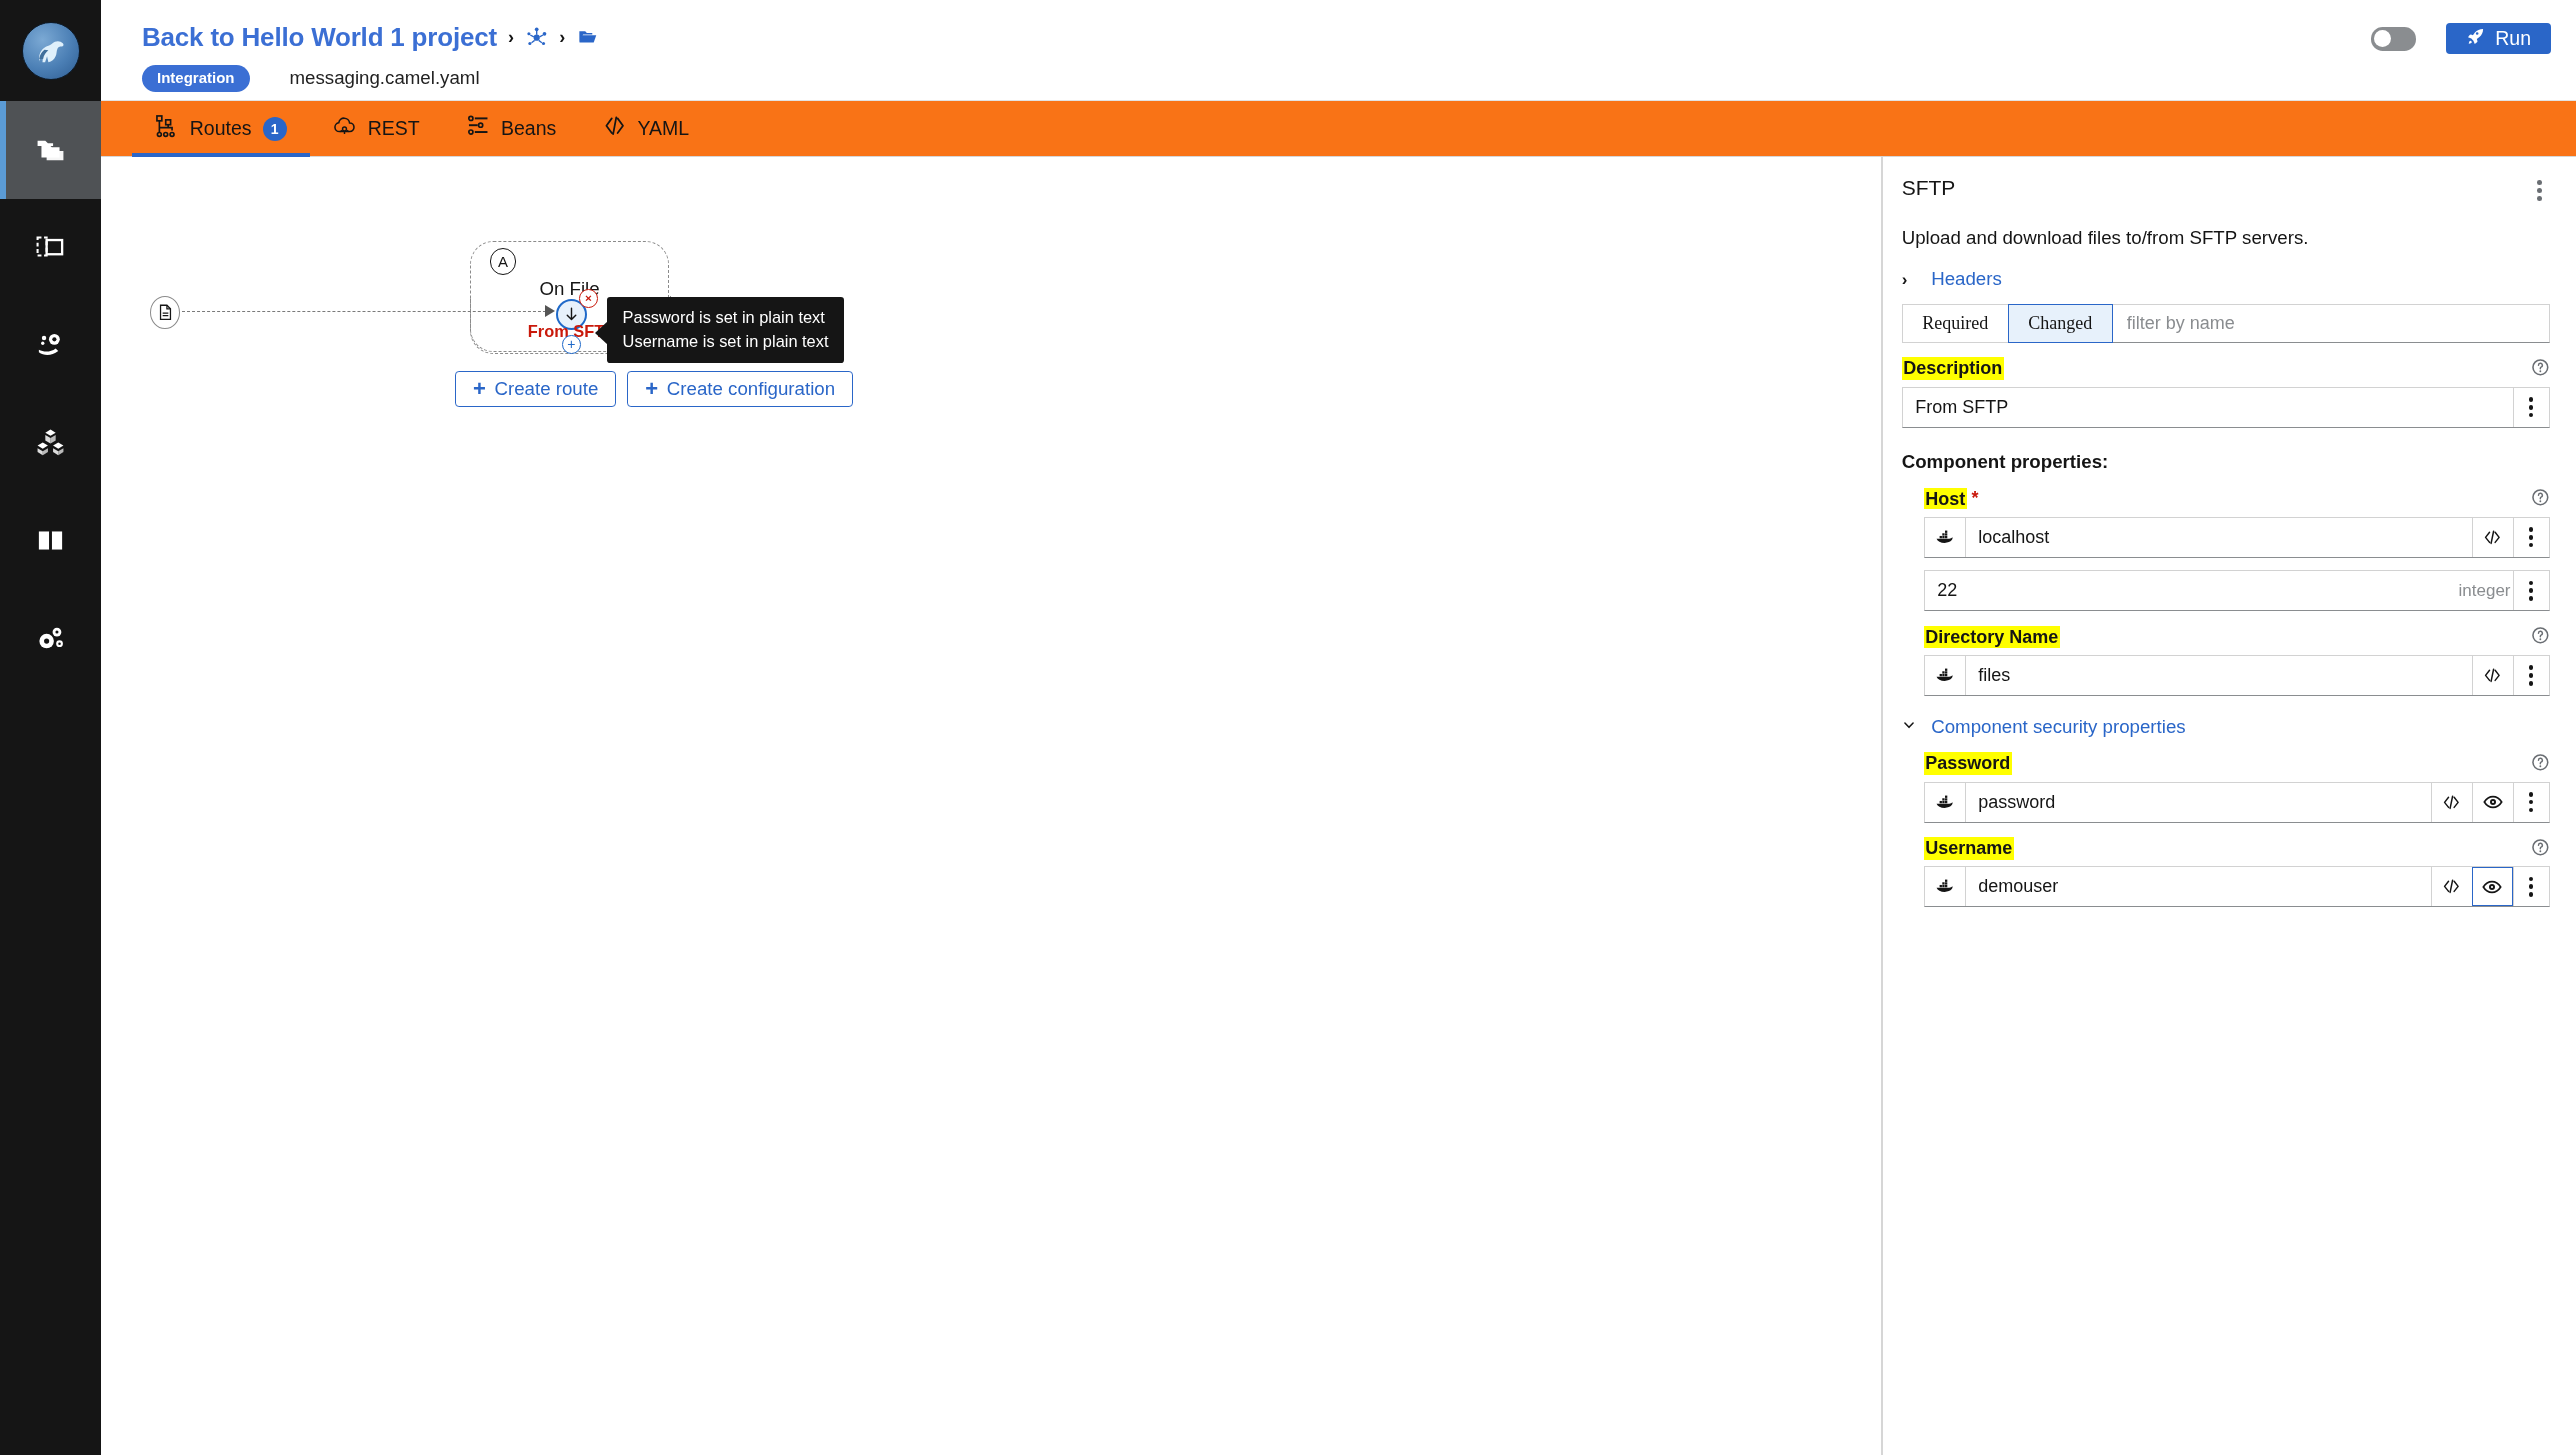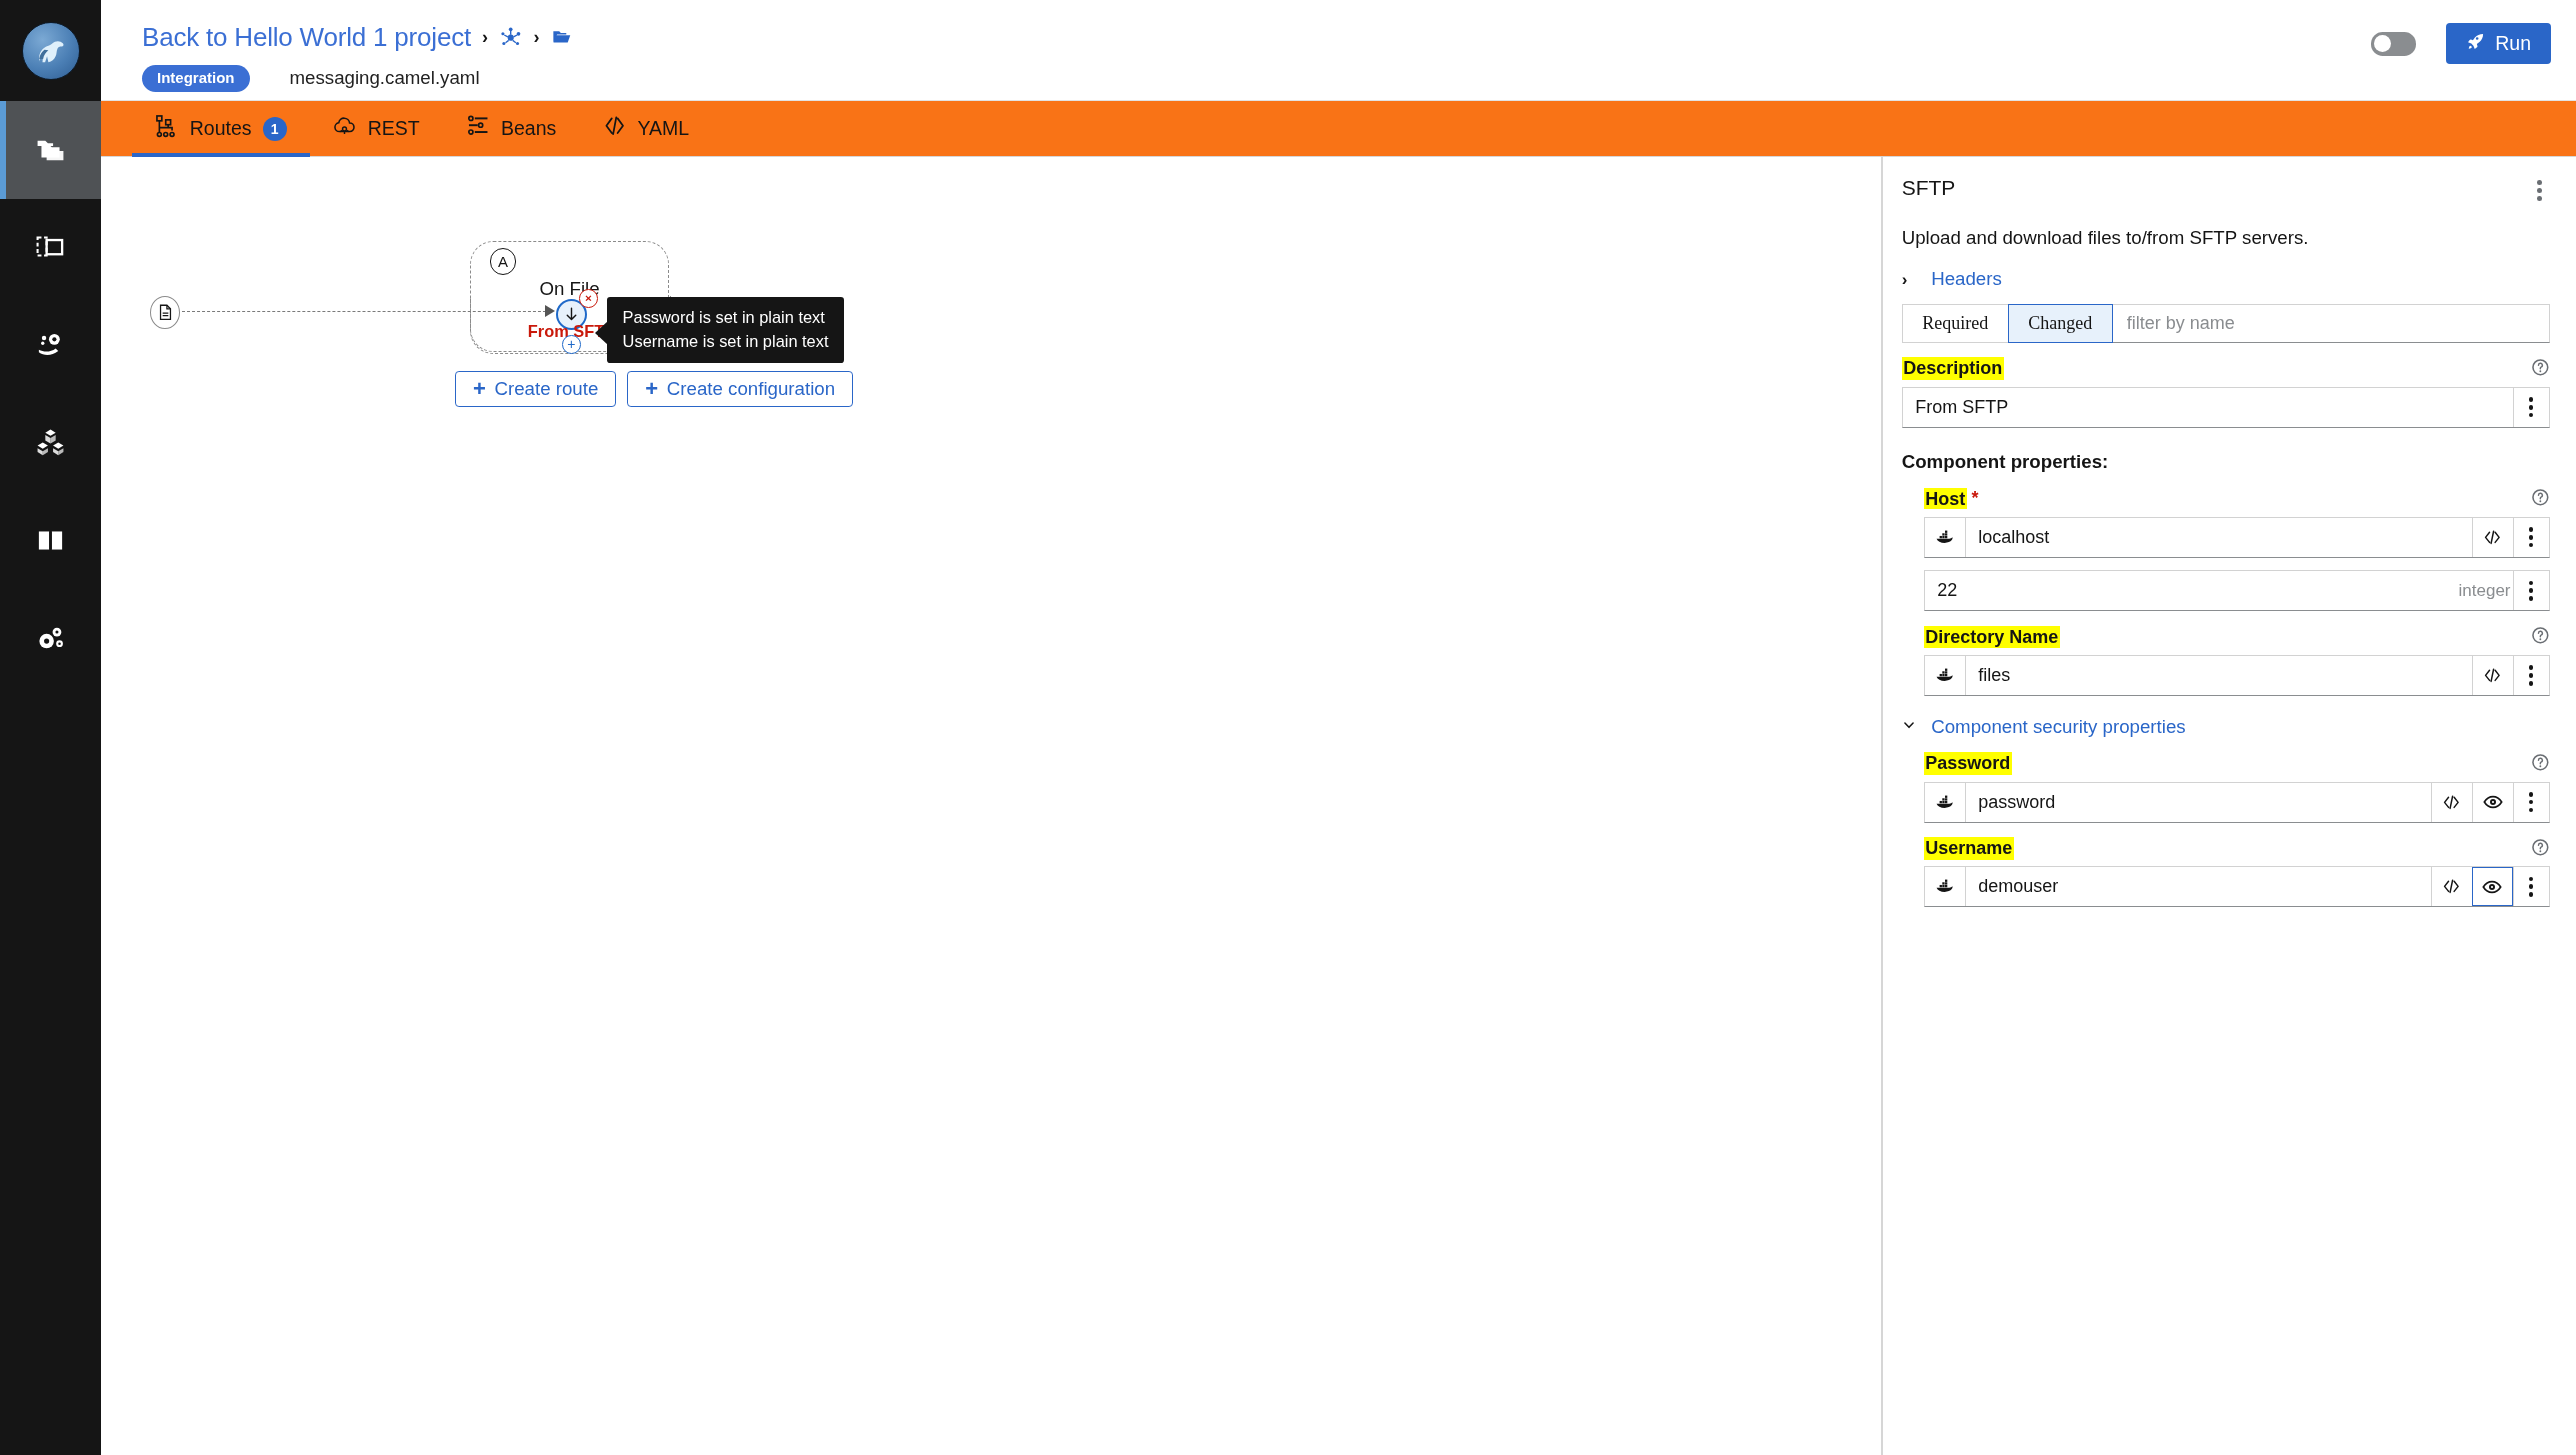--- a/index.html
+++ b/index.html
@@ -50,21 +50,21 @@
   
   .header {
     height: 101px; background: #ffffff;
     border-bottom: 0.8px solid #e3e3e3;
     padding: 11px 0 0 41px;
     display: flex; flex-direction: column; justify-content: center;
     position: relative;
   }
   .breadcrumb { display: flex; align-items: center; gap: 11px; height: 36px; }
   .bc-title {
-    font-size: 26px; color: #3b6fd4; font-weight: 400; letter-spacing: -0.2px;
+    font-size: 26px; color: #3b6fd4; font-weight: 700; letter-spacing: -0.2px;
     cursor: pointer; white-space: nowrap;
   }
   .bc-sep { color: #151515; font-size: 18px; font-weight: bold; line-height: 1; }
   .bc-icon { display: flex; align-items: center; }
   .bc-icon svg { fill: #2a66c8; }
   .sub-row { display: flex; align-items: center; gap: 40px; margin-top: 9.4px; }
   .badge-integration {
     background: #3b6fd4; color: #ffffff; border-radius: 14px;
     font-size: 15px; padding: 5.5px 15px 6.2px; font-weight: 600; line-height: 1;
   }
@@ -76,21 +76,21 @@
   .toggle {
     width: 45px; height: 23.4px; border-radius: 11.7px; background: #8a8d90;
     position: relative; cursor: pointer; flex: 0 0 auto;
   }
   .toggle .knob {
     position: absolute; left: 3.1px; top: 3.1px; width: 17px; height: 17px;
     border-radius: 50%; background: #ffffff;
   }
   .run-btn {
     background: #2a66c8; color: #ffffff; border: none; border-radius: 3.9px;
-    height: 41px; padding: 0 20px; font-size: 19.5px;
+    height: 31px; padding: 0 20px; font-size: 19.5px;
     display: flex; align-items: center; gap: 9.4px; cursor: pointer;
     font-family: "Liberation Sans", sans-serif;
   }
   .run-btn svg { fill: #ffffff; width: 20px; height: 20px; }
 
   
   .tabbar {
     height: 56px; border-bottom: 1.6px solid #d6d6d6; background: #f97316;
     display: flex; align-items: stretch; padding-left: 31px; flex: 0 0 56px;
   }

